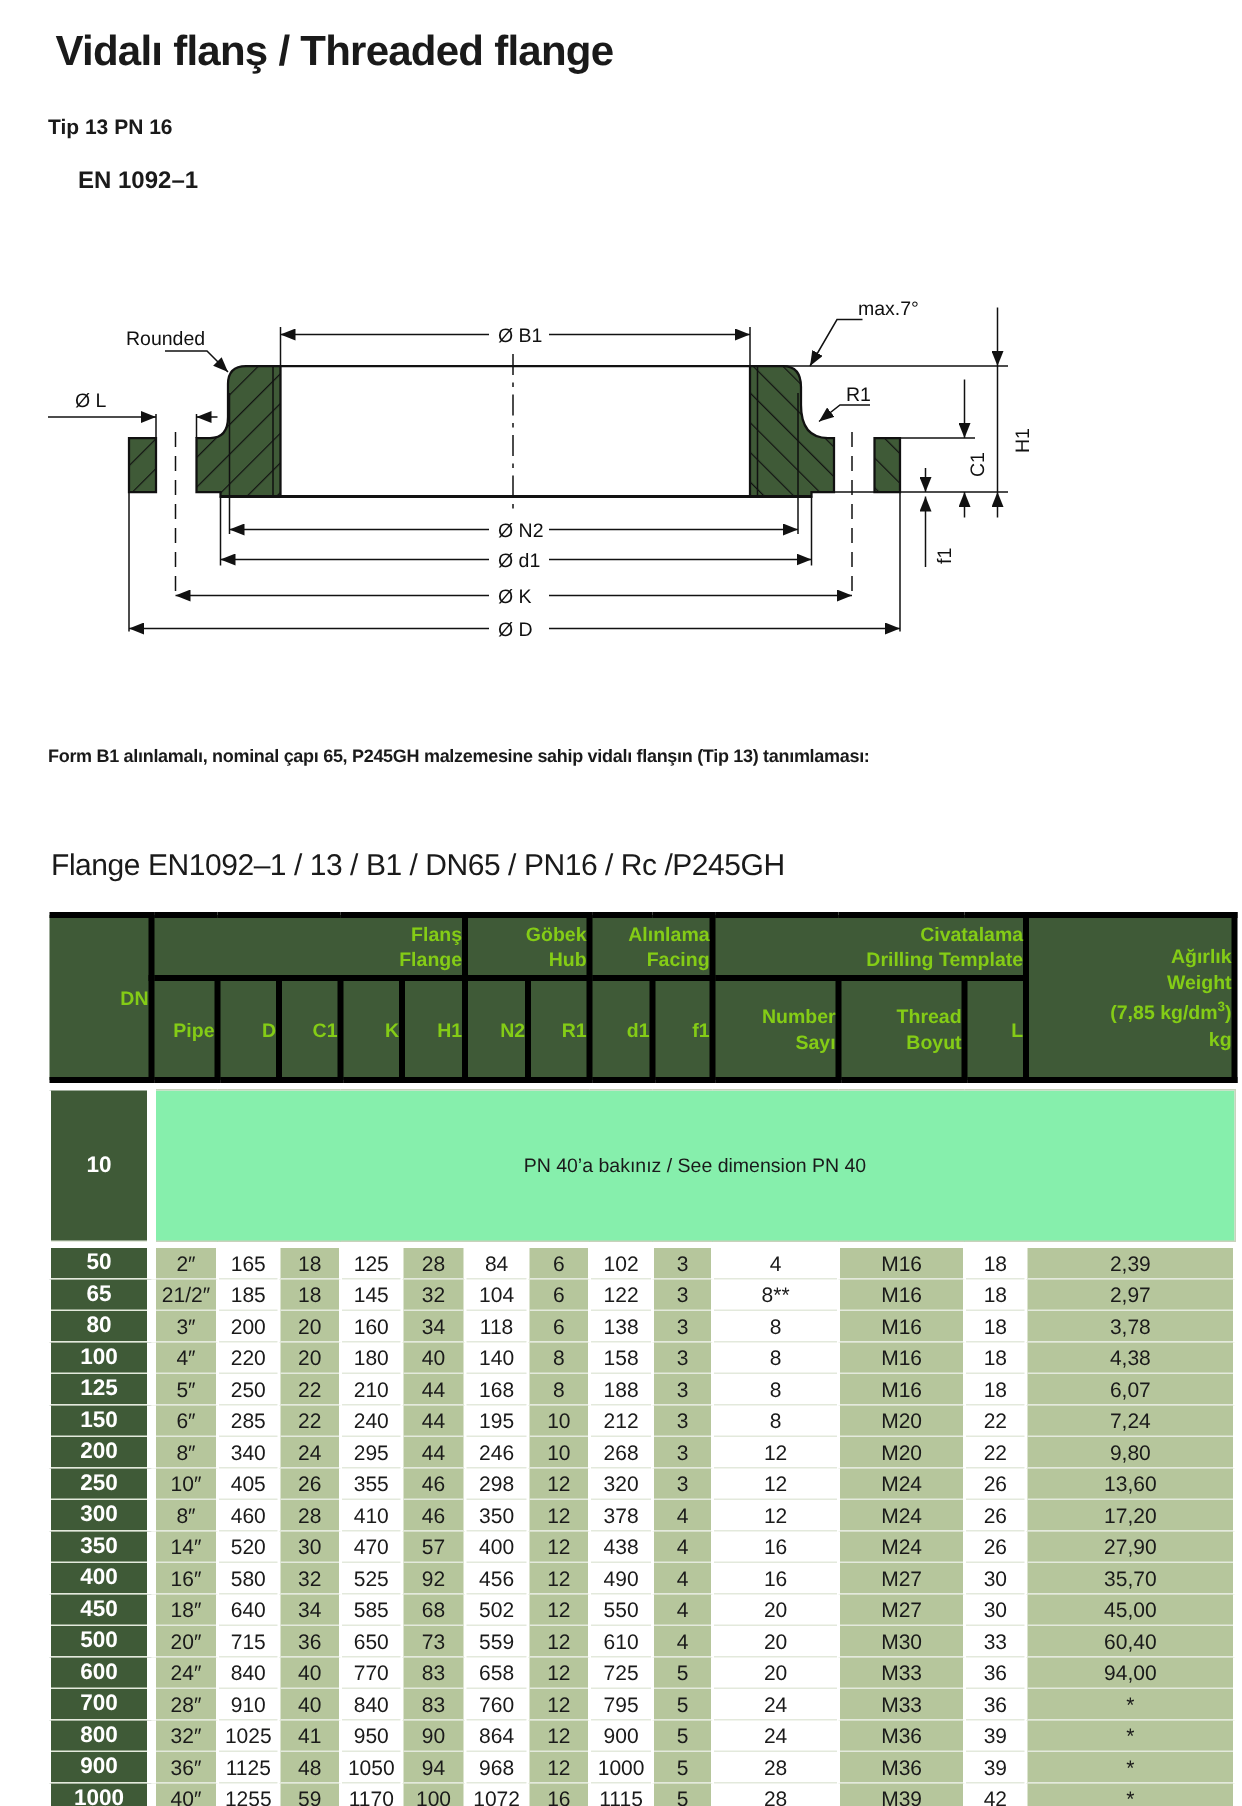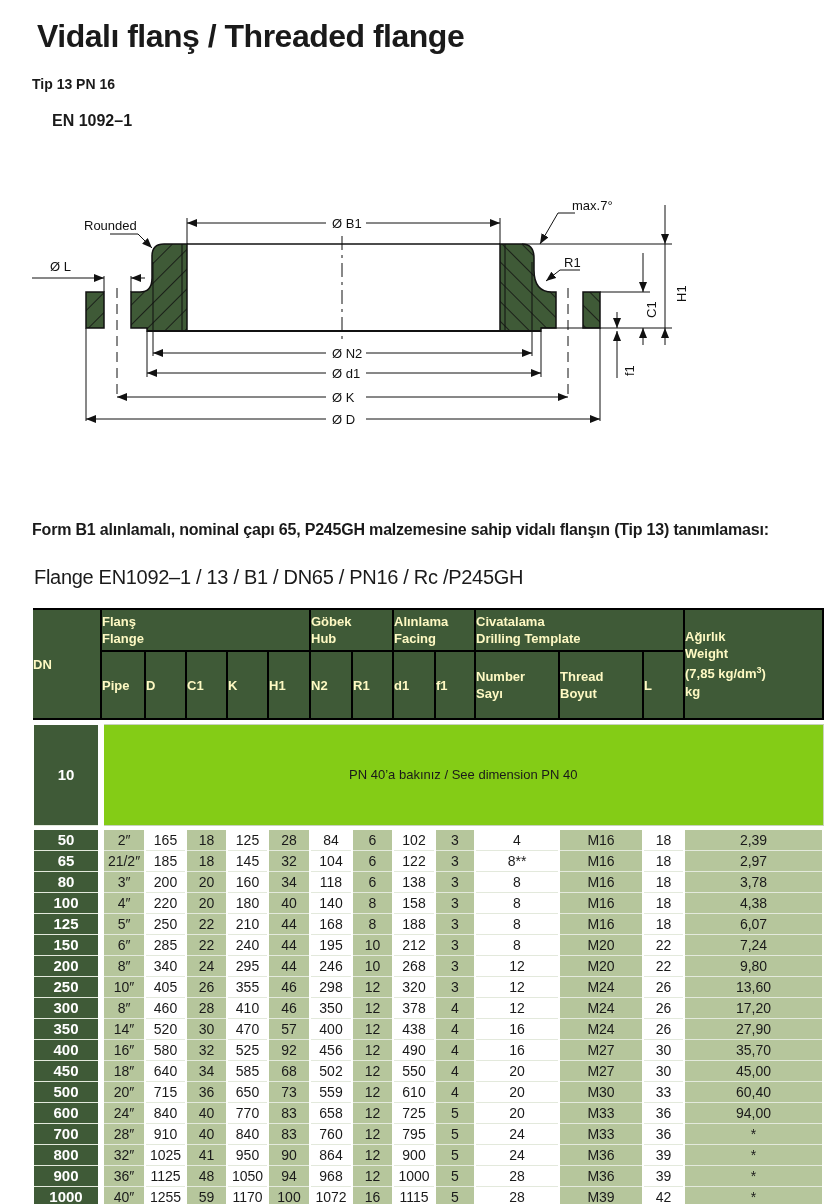--- a/index.html
+++ b/index.html
@@ -1,30 +1,30 @@
 <!DOCTYPE html>
 <html><head>
 <meta charset="utf-8">
 <style>
   html, body { margin:0; padding:0; background:#ffffff; }
   body { width:828px; height:1204px; position:relative; overflow:hidden; font-family:"Liberation Sans", sans-serif; color:#1a1a1a; }
-  .title { position:absolute; left:37px; top:18px; font-size:32px; font-weight:bold; letter-spacing:-0.5px; }
+  .title { position:absolute; left:37px; top:18px; font-size:28px; font-weight:bold; letter-spacing:-0.5px; }
   .subtitle { position:absolute; left:32px; top:76px; font-size:14px; font-weight:bold; }
   .standard { position:absolute; left:32px; top:112px; font-size:16px; font-weight:bold;margin-left:20px; }
   .drawing { position:absolute; left:0; top:180px; width:828px; height:260px; }
-  .desc { position:absolute; left:32px; top:522px; font-size:16px; font-weight:bold; line-height:16px; letter-spacing:-0.2px; }
+  .desc { position:absolute; left:32px; top:496px; font-size:12px; font-weight:bold; line-height:16px; letter-spacing:-0.2px; }
   .designation { position:absolute; left:34px; top:566px; font-size:20px; font-weight:normal; letter-spacing:-0.3px; }
   table.spec { position:absolute; left:32px; top:608px; border-collapse:collapse; table-layout:fixed; width:790px; font-size:14px; }
-  table.spec th { background:#3f5a37; color:#fef9c3; font-weight:bold; font-size:13px; line-height:17px; border:2px solid #000000; padding:0; text-align:left; }
+  table.spec th { background:#3f5a37; color:#84cc16; font-weight:bold; font-size:13px; line-height:17px; border:4px solid #000000; padding:0; text-align:right; }
   table.spec th.dn-head { border-left:none;margin-top:36px; }
   table.spec td { text-align:center; padding:0; height:20px; line-height:20px; border-left:2px solid #ffffff; border-right:2px solid #ffffff; border-bottom:1px solid #e3e9dc; }
   table.spec td.dn { background:#3f5a37; color:#ffffff; font-weight:bold; font-size:15px; border-right:6px solid #ffffff; }
   table.spec td.g { background:#b6c69c; }
   table.spec td.w { background:#ffffff; }
-  table.spec td.note { background:#84cc16; height:100px; font-size:13px; border:1px solid #c8d2bc; }
+  table.spec td.note { background:#86efac; height:100px; font-size:13px; border:1px solid #c8d2bc; }
   table.spec tr.sep td { height:4px; line-height:4px; border:none; background:#ffffff; }
   sup { font-size:9px; }
 </style>
 </head>
 <body>
 
 <div class="title">Vidalı flanş / Threaded flange</div>
 <div class="subtitle">Tip 13 PN 16</div>
 <div class="standard">EN 1092–1</div>
 

